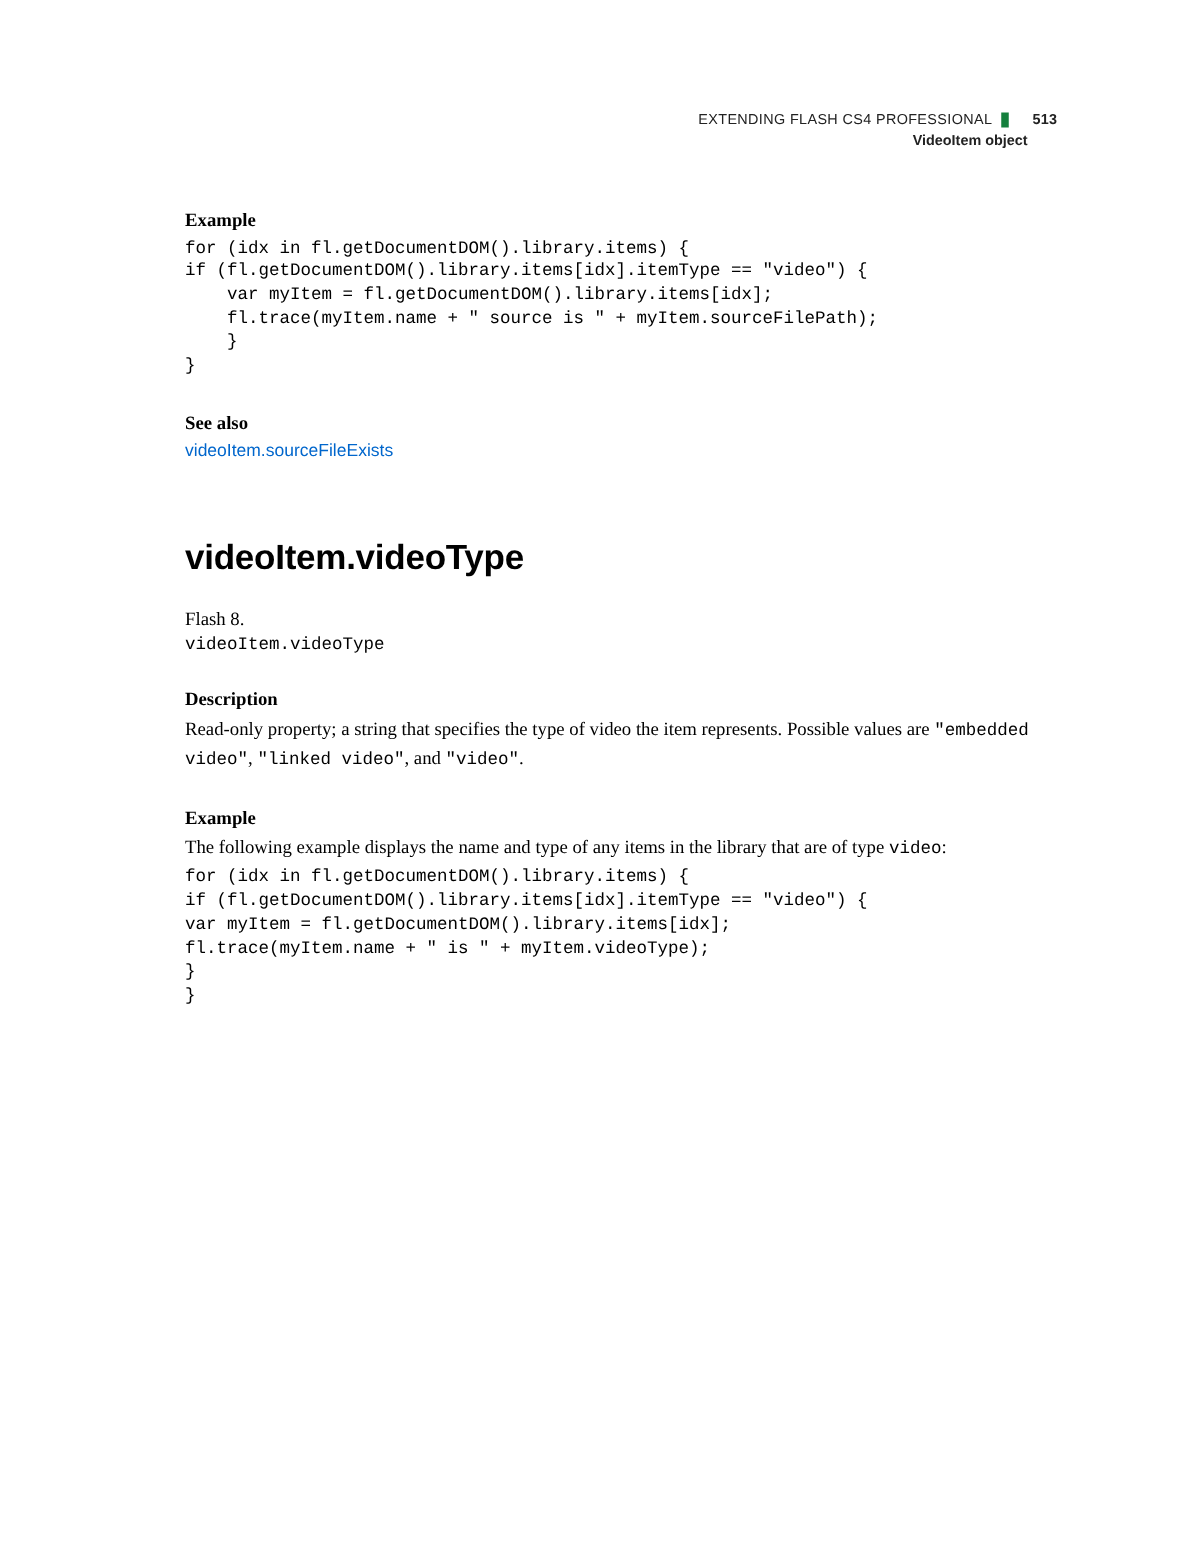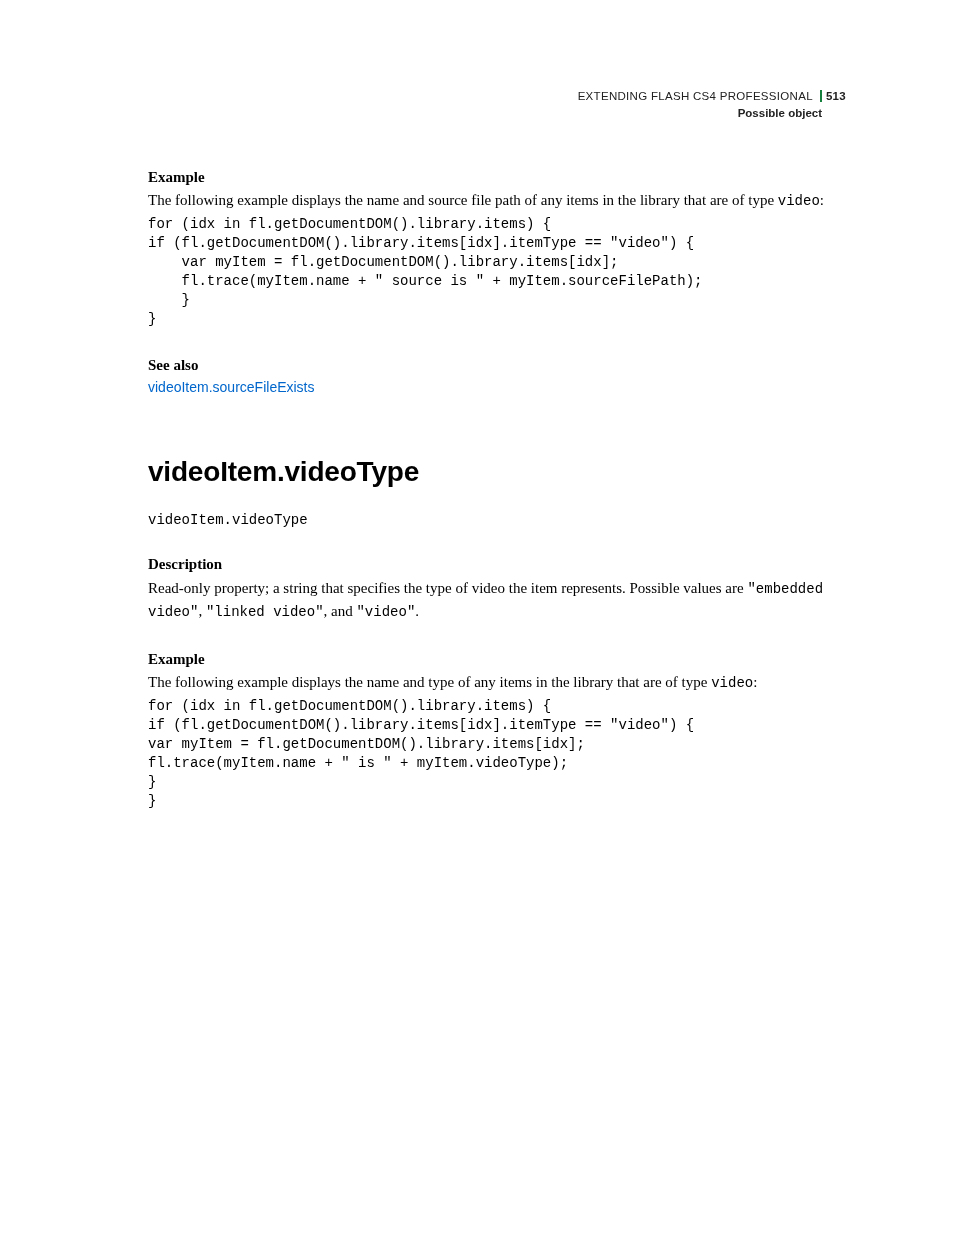--- a/index.html
+++ b/index.html
@@ -20,22 +20,22 @@
     font-family: "Myriad Pro", "Helvetica Neue", Arial, sans-serif;
     font-size: 11.5px;
     line-height: 1.5;
     color: #222;
   }
   .running-header .line1 {
     letter-spacing: 0.3px;
   }
   .running-header .pagenum {
     font-weight: 700;
-    border-left: 2px solid #15803d;
-    padding-left: 4px;
+    border-left: 6px solid #15803d;
+    padding-left: 19px;
     margin-left: 4px;
   }
   .running-header .line2 {
     font-weight: 700;
     padding-right: 24px;
   }
   .subhead {
     font-weight: 700;
     font-size: 15px;
     margin-top: 28px;
@@ -78,41 +78,39 @@
 </head>
 <body>
 
 <div class="page">
 
   <div class="running-header">
     <div class="line1">
       <span>EXTENDING FLASH CS4 PROFESSIONAL</span>
       <span class="pagenum">513</span>
     </div>
-    <div class="line2">Possible object</div>
+    <div class="line2">VideoItem object</div>
   </div>
 
   <div class="subhead">Example</div>
-  <p class="body-text">
-    <span>The following example displays the name and source file path of any items in the library that are of type </span><span class="code-inline">video</span><span>:</span>
-  </p>
   <pre class="code-block">for (idx in fl.getDocumentDOM().library.items) {
 if (fl.getDocumentDOM().library.items[idx].itemType == "video") {
     var myItem = fl.getDocumentDOM().library.items[idx];
     fl.trace(myItem.name + " source is " + myItem.sourceFilePath);
     }
 }</pre>
 
   <div class="subhead">See also</div>
   <p>
     <a class="link">videoItem.sourceFileExists</a>
   </p>
 
   <h1 class="entry-title">videoItem.videoType</h1>
 
+  <p class="body-text">Flash 8.</p>
 
   <p class="code-inline">videoItem.videoType</p>
 
   <div class="subhead">Description</div>
   <p class="desc-line">
     <span>Read-only property; a string that specifies the type of video the item represents. Possible values are </span><span class="code-inline">"embedded video"</span><span>, </span><span class="code-inline">"linked video"</span><span>, and </span><span class="code-inline">"video"</span><span>.</span>
   </p>
 
   <div class="subhead">Example</div>
   <p class="body-text">

